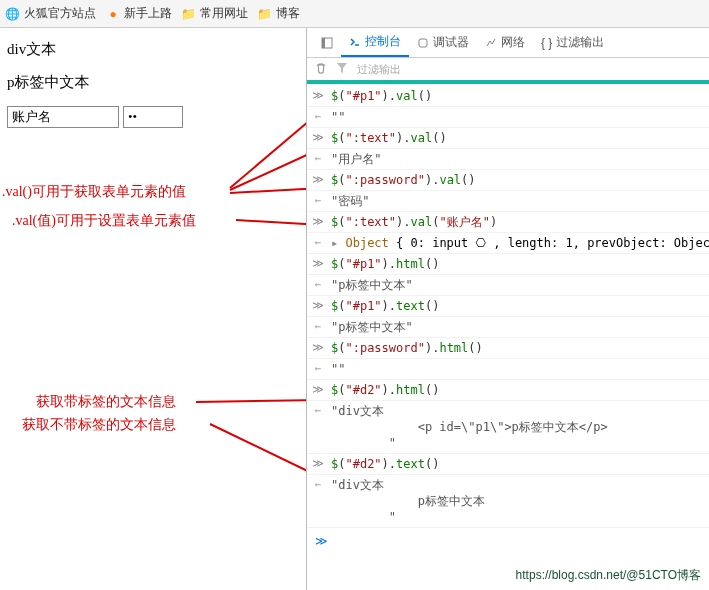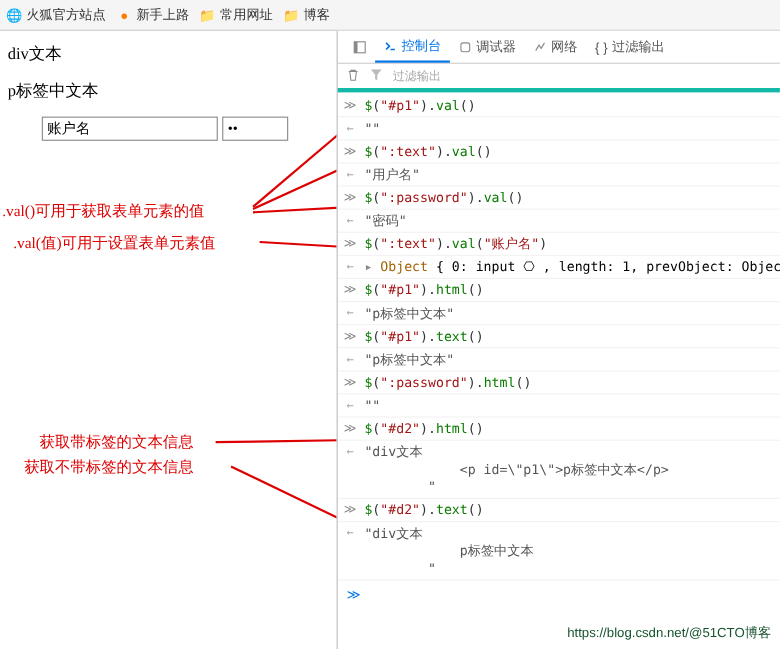--- a/index.html
+++ b/index.html
@@ -43,21 +43,21 @@
   .left-pane .div-text { font-size: 15px; margin-bottom: 14px; }
   .left-pane .p-text  { font-size: 15px; margin-bottom: 14px; }
   .form-row { display:flex; gap:4px; }
   .form-row input {
     border:1px solid #888;
     height:22px;
     font-size:13px;
     padding:0 4px;
     font-family: inherit;
   }
-  .form-row input[type=text]{ width:160px;margin-left:31px; }
+  .form-row input[type=text]{ width:112px; }
   .form-row input[type=password]{ width:60px; }
   .anno { color:#d00; font-size:14px; position:absolute; white-space:nowrap; font-family:"SimSun",serif;}
   
   .devtools {
     position:absolute;
     left:306px; top:28px; right:0; bottom:0;
     border-left:1px solid #bbb;
     display:flex;
     flex-direction:column;
     background:#fff;

